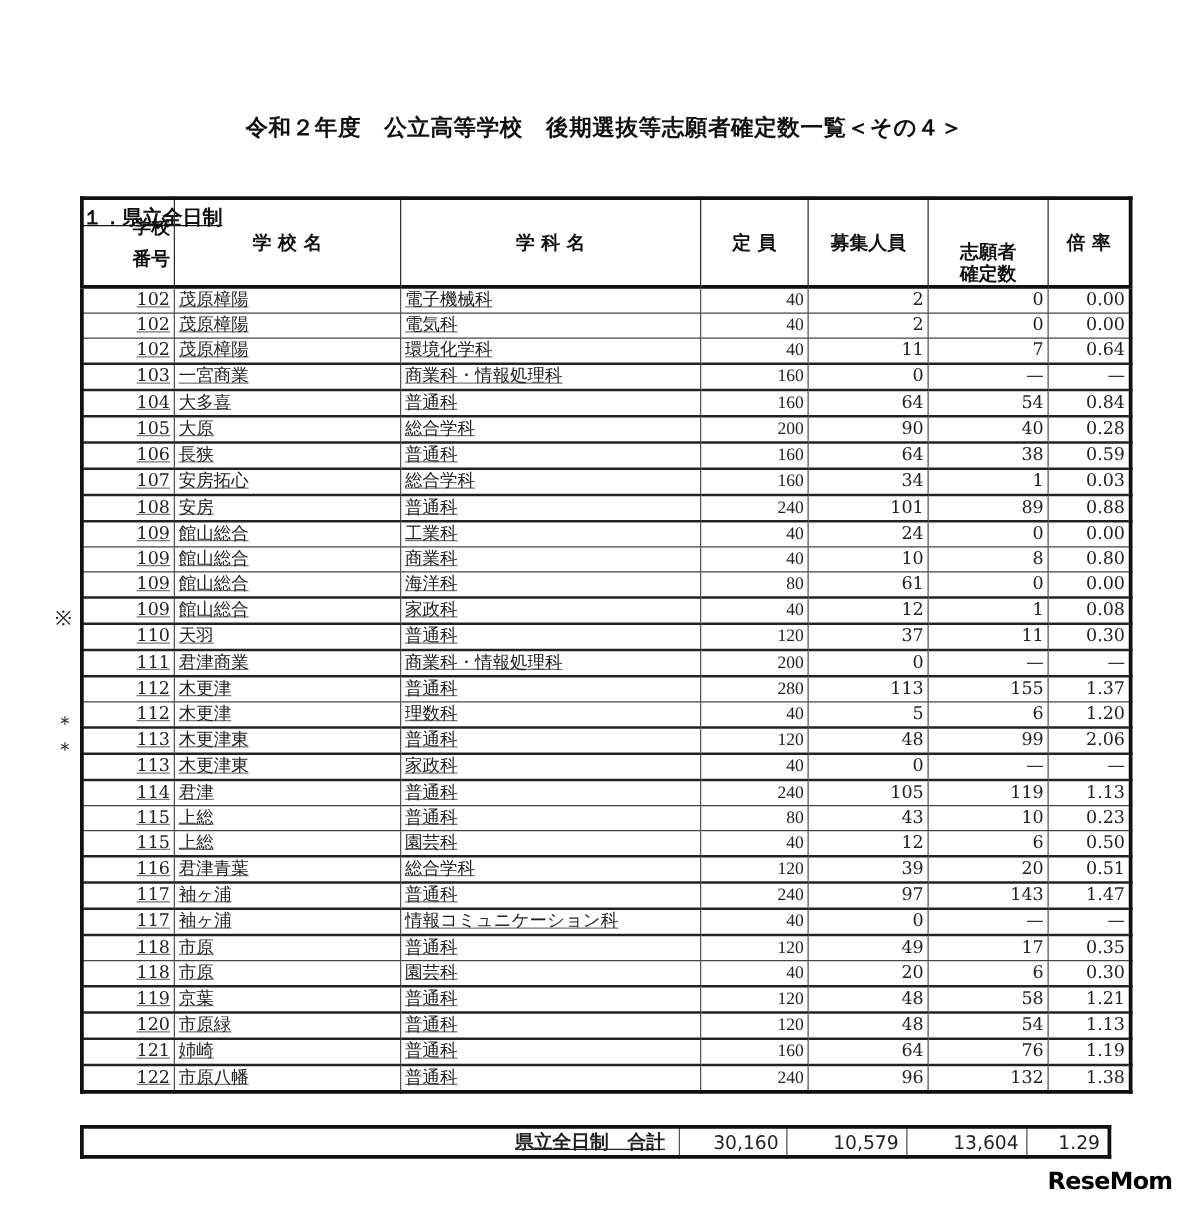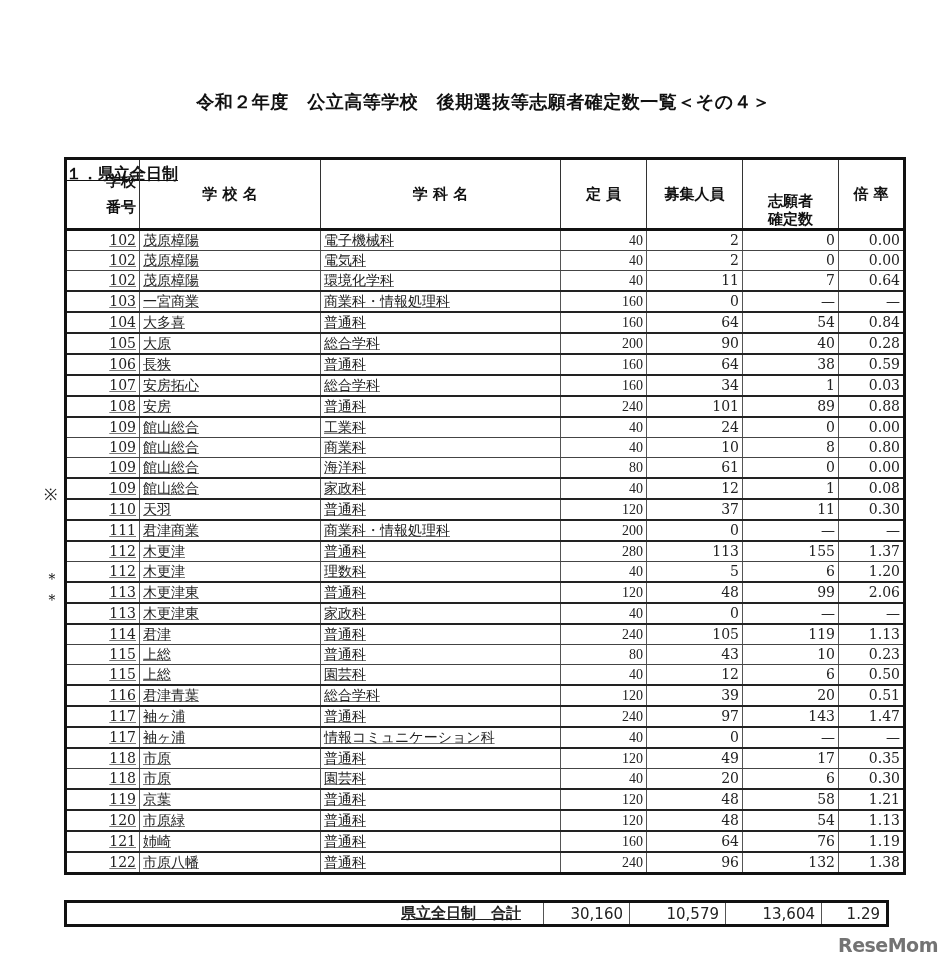--- a/index.html
+++ b/index.html
@@ -21,23 +21,23 @@
   td.no { text-align: right; text-decoration: underline; text-decoration-color: #777; }
   td.rate { text-align: right; padding-right: 8px; }
   td.cap { padding-right: 28px; font-family: Liberation Serif, serif; }
   td.rec { padding-right: 48px; }
   td.conf { padding-right: 8px; }
   .mark { position: absolute; left: 44px; font-size: 16px; color: #222; }
   table.total { position: absolute; left: 64px; top: 900px; border-collapse: collapse;
                 border: 3px solid #111; table-layout: fixed; }
   table.total td { height: 21px; padding: 0 6px; border-left: 1px solid #555;
                    font-family: "DejaVu Sans", sans-serif; font-size: 15px; text-align: right; }
-  table.total td.lbl { font-weight: bold; text-decoration: underline; border-left: none; padding-right: 22px; }
+  table.total td.lbl { font-weight: bold; text-decoration: underline; border-left: none; padding-right: 11px; }
   .logo { position: absolute; left: 838px; top: 934px; font-family: "DejaVu Sans", sans-serif;
-          font-size: 19px; font-weight: bold; color: #737373; letter-spacing: -0.5px; }
+          font-size: 19px; font-weight: bold; color: #000000; letter-spacing: -0.5px; }
 </style>
 </head>
 <body>
 
 <div class="title">令和２年度　公立高等学校　後期選抜等志願者確定数一覧＜その４＞</div>
 <div class="section">１．県立全日制</div>
 
 <table class="main">
   <colgroup>
     <col style="width:57px">

